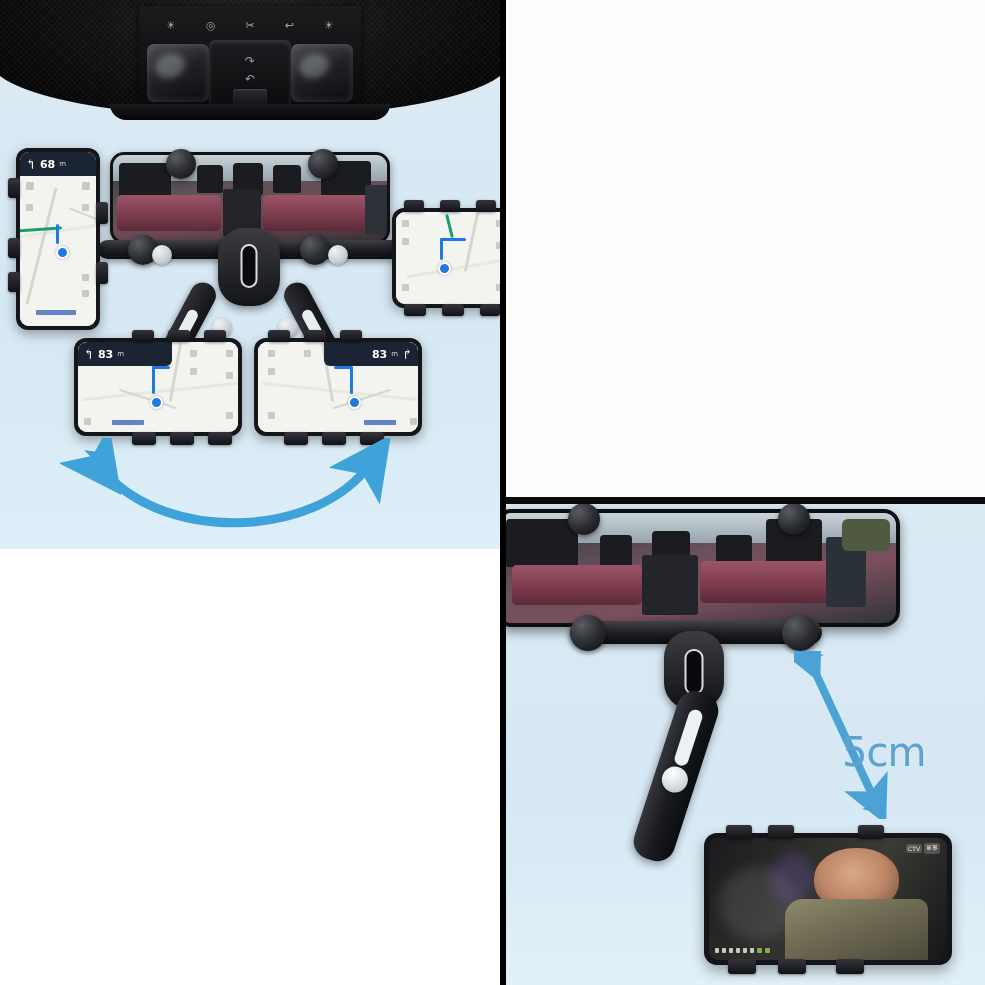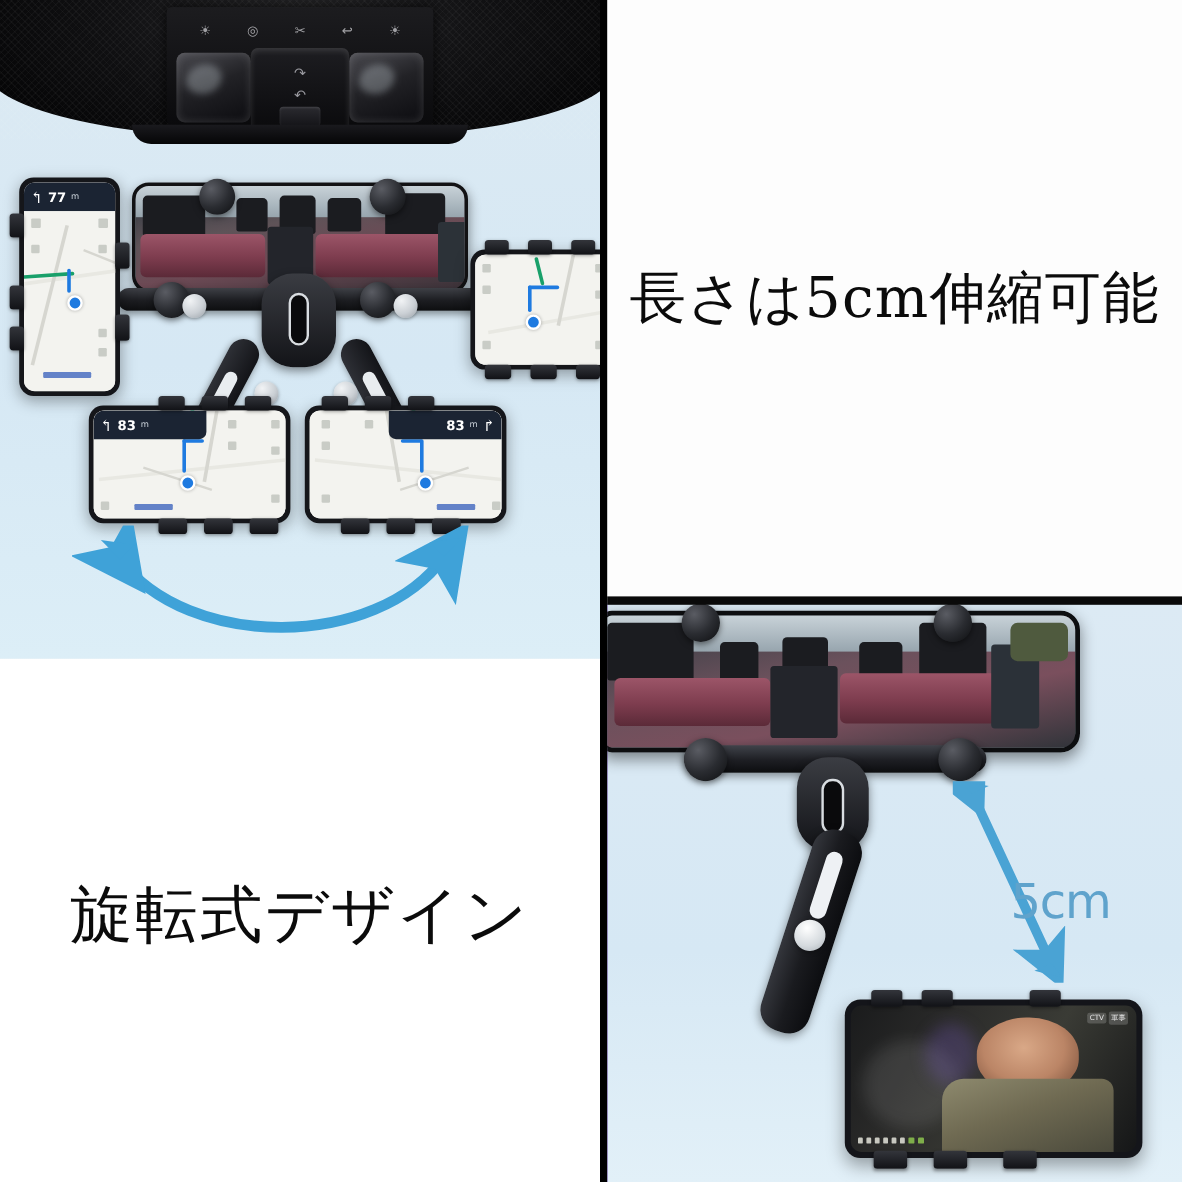--- a/index.html
+++ b/index.html
@@ -222,21 +222,21 @@
       <div class="leg" style="left:278px;top:284px;transform:rotate(-28deg);transform-origin:top center;">
         <div class="leg-pill" style="top:30px"></div>
       </div>
       <div class="knob-sm" style="left:212px;top:318px;"></div>
       <div class="knob-sm" style="left:278px;top:318px;"></div>
 
       <div class="phone" style="left:16px;top:148px;width:84px;height:182px;">
         <div class="screen">
           <div class="nav-hdr" style="height:24px;">
             <span class="nav-arrow">↰</span>
-            <span class="nav-dist">77</span>
+            <span class="nav-dist">68</span>
             <span class="nav-unit">m</span>
           </div>
           <div class="map-bg" style="top:24px;bottom:0;height:auto;left:0;right:0;">
             <div class="rd-main" style="left:-10px;top:52px;width:120px;height:3px;transform:rotate(-8deg);"></div>
             <div class="rd" style="left:20px;top:10px;width:3px;height:120px;transform:rotate(14deg);"></div>
             <div class="rd" style="left:48px;top:40px;width:46px;height:2px;transform:rotate(22deg);"></div>
             <div class="route-g" style="left:-4px;top:52px;width:46px;height:3px;transform:rotate(-4deg);"></div>
             <div class="route" style="left:36px;top:48px;width:3px;height:20px;"></div>
             <div class="puck" style="left:36px;top:70px;"></div>
             <div class="m-chip" style="left:6px;top:6px;width:8px;height:8px;"></div>
@@ -351,27 +351,23 @@
         </defs>
         <path d="M40,28 C96,104 254,104 310,26" stroke="#3fa2d8" stroke-width="9" fill="none" stroke-linecap="round" marker-start="url(#headA)" marker-end="url(#headA)"></path>
         <path d="M40,28 L24,12 L52,16 Z" fill="#3fa2d8"></path>
         <path d="M310,26 L326,10 L298,14 Z" fill="#3fa2d8"></path>
       </svg>
 
     </div>
   </div>
 
   <div class="quad" id="q-tr"></div>
-  <div class="txt-panel" id="tr-text">
-    <div class="headline-tr">長さは5cm伸縮可能</div>
-  </div>
 
   <div class="quad" id="q-bl"></div>
   <div class="txt-panel" id="bl-text">
-    <div class="headline-bl">旋転式デザイン</div>
   </div>
 
   <div class="quad" id="q-br">
     <div id="br-photo">
 
       <div class="br-mirror">
         <div class="m-window" style="left:0;top:0;width:100%;height:30px;"></div>
         <div class="m-seatblock" style="left:2px;top:6px;width:72px;height:48px;"></div>
         <div class="m-seatblock" style="left:96px;top:22px;width:32px;height:34px;"></div>
         <div class="m-seatblock" style="left:148px;top:18px;width:38px;height:38px;"></div>

